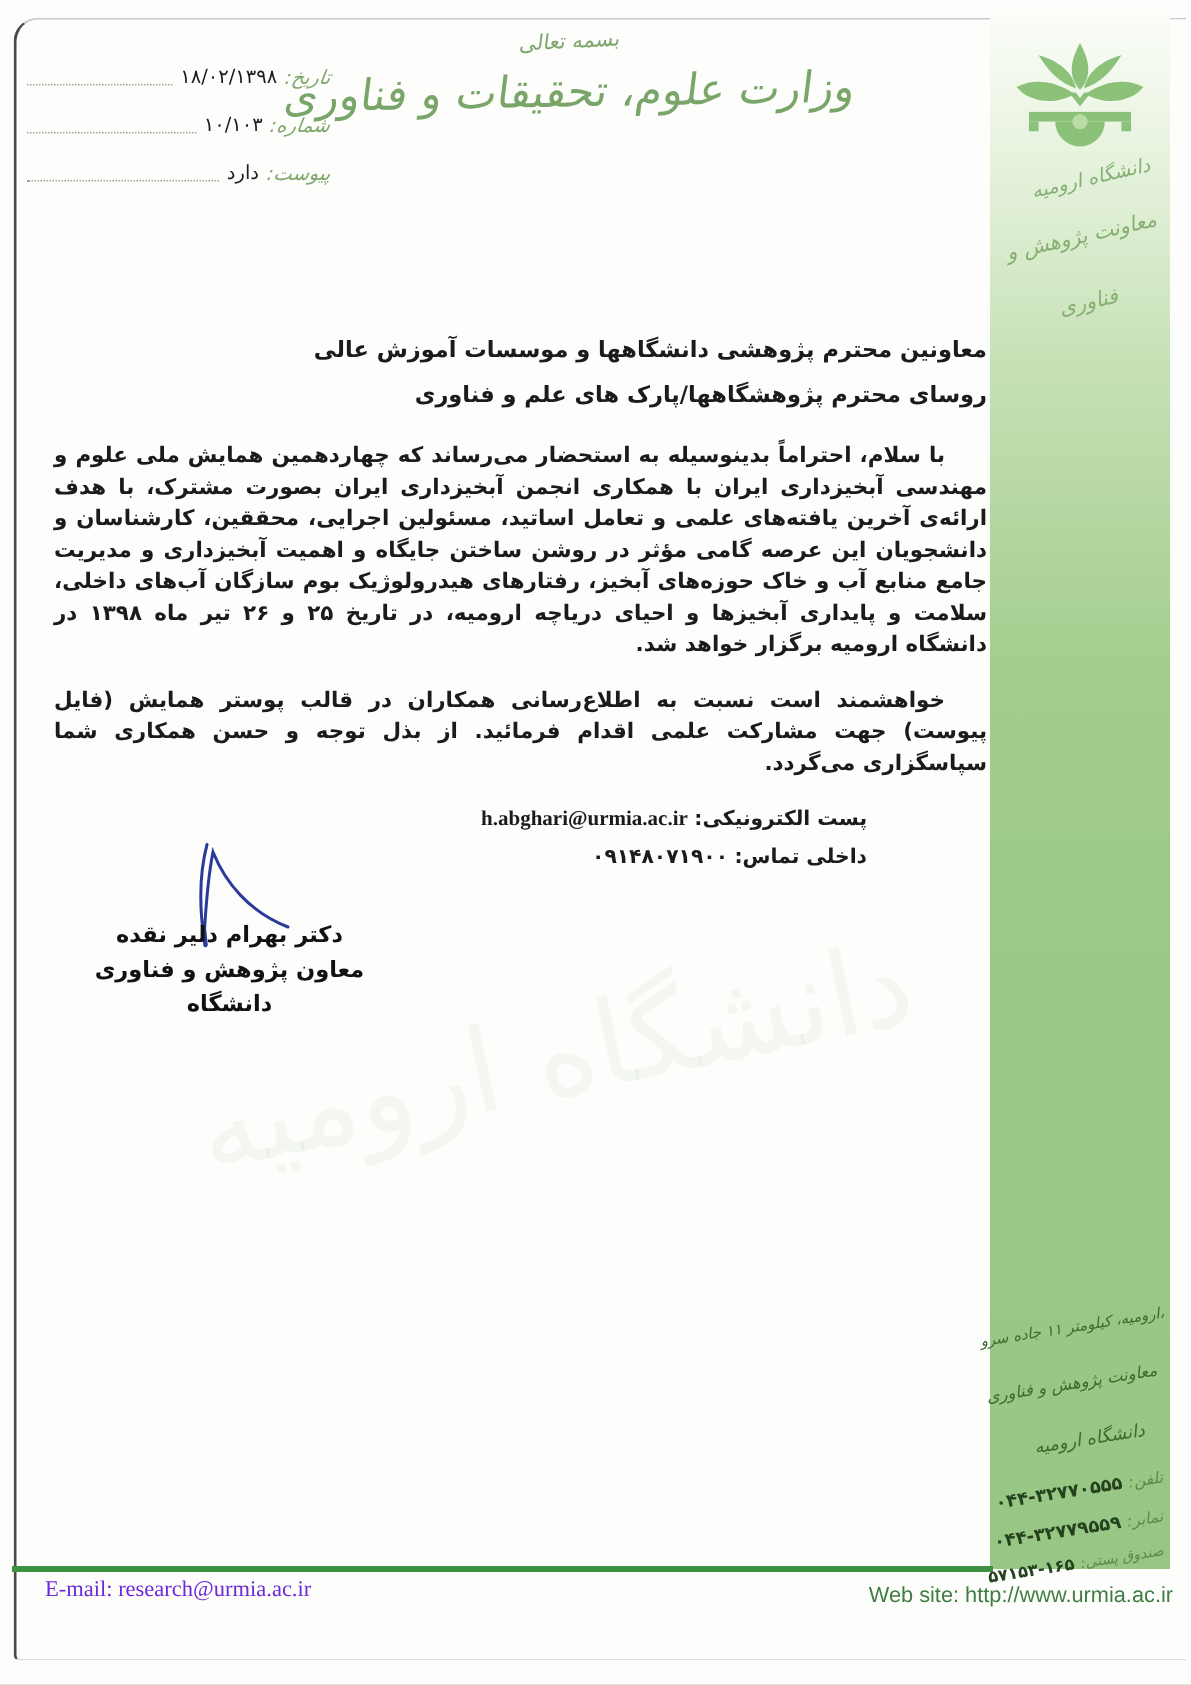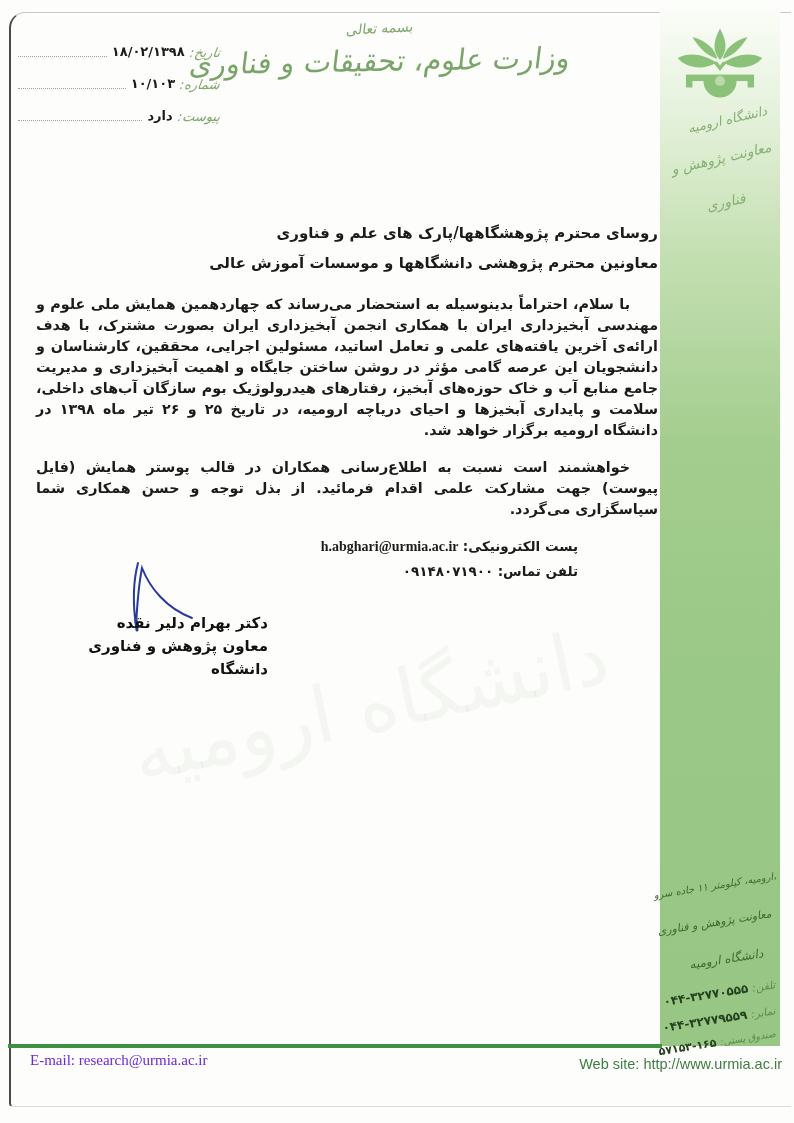--- a/index.html
+++ b/index.html
@@ -15,21 +15,21 @@
     border-top-left-radius:16px;border-bottom-left-radius:4px;
     pointer-events:none;
   }
   
   .meta-row{
     position:absolute;left:18px;width:202px;height:24px;
     display:flex;direction:rtl;align-items:flex-end;gap:5px;
     font-size:13px;
   }
   .meta-label{color:#7fa76c;font-style:italic;white-space:nowrap;transform:skewX(-8deg);}
-  .meta-value{font-weight:bold;color:#1c1c1c;white-space:nowrap;padding-bottom:1px;}
+  .meta-value{font-weight:normal;color:#1c1c1c;white-space:nowrap;padding-bottom:1px;}
   .meta-dots{flex:1;border-bottom:1.5px dotted #9aa49a;height:1px;margin-bottom:3px;}
   
   .besmele{
     position:absolute;left:255px;top:20px;width:250px;text-align:center;
     color:#7ca66a;font-size:14px;transform:rotate(-3deg) skewX(-10deg);
   }
   .ministry{
     position:absolute;left:165px;top:44px;width:430px;text-align:center;
     color:#79a568;font-size:29px;font-weight:500;letter-spacing:1px;
     transform:rotate(-1deg) skewX(-8deg);white-space:nowrap;
@@ -64,21 +64,21 @@
   .para-first{margin-top:16px;}
   .contact-block{margin:14px 80px 0 0;text-align:right;font-size:13.5px;line-height:25px;}
   .contact-line{white-space:nowrap;}
   .contact-heading{font-weight:600;}
   .contact-label{font-weight:600;}
   .contact-value{font-weight:bold;}
   .latin{font-family:"Liberation Serif",serif;font-weight:bold;font-size:14px;}
   
   .sig-stroke{position:absolute;left:100px;top:560px;width:110px;height:80px;}
   .sig-block{
-    position:absolute;left:38px;top:612px;width:230px;text-align:right;
+    position:absolute;left:38px;top:612px;width:230px;text-align:center;
     font-weight:bold;font-size:15px;line-height:23px;color:#111;direction:rtl;
   }
   
   .watermark{
     position:absolute;left:90px;top:660px;width:560px;text-align:center;
     font-size:78px;color:rgba(110,160,115,0.07);transform:rotate(-12deg);
     white-space:nowrap;pointer-events:none;
   }
   
   .footer-rule{position:absolute;left:8px;top:1044px;width:654px;height:4px;background:#3f9142;}
@@ -148,32 +148,32 @@
     <span class="addr-label">نمابر:</span>
     <span class="addr-num">۰۴۴-۳۲۷۷۹۵۵۹</span>
   </div>
   <div class="addr addr-row" style="top:1028px;right:4px;">
     <span class="addr-label" style="font-size:9.5px;">صندوق پستی:</span>
     <span class="addr-num" style="font-size:11px;">۵۷۱۵۳-۱۶۵</span>
   </div>
 </div>
 
 <div class="letter-body">
+  <div class="addressee">معاونین محترم پژوهشی دانشگاهها و موسسات آموزش عالی</div>
   <div class="addressee">روسای محترم پژوهشگاهها/پارک های علم و فناوری</div>
-  <div class="addressee">معاونین محترم پژوهشی دانشگاهها و موسسات آموزش عالی</div>
   <p class="para para-first">با سلام، احتراماً بدینوسیله به استحضار می‌رساند که چهاردهمین همایش ملی علوم و مهندسی آبخیزداری ایران با همکاری انجمن آبخیزداری ایران بصورت مشترک، با هدف ارائه‌ی آخرین یافته‌های علمی و تعامل اساتید، مسئولین اجرایی، محققین، کارشناسان و دانشجویان این عرصه گامی مؤثر در روشن ساختن جایگاه و اهمیت آبخیزداری و مدیریت جامع منابع آب و خاک حوزه‌های آبخیز، رفتارهای هیدرولوژیک بوم سازگان آب‌های داخلی، سلامت و پایداری آبخیزها و احیای دریاچه ارومیه، در تاریخ ۲۵ و ۲۶ تیر ماه ۱۳۹۸ در دانشگاه ارومیه برگزار خواهد شد.</p>
   <p class="para" style="margin-top:16px;">خواهشمند است نسبت به اطلاع‌رسانی همکاران در قالب پوستر همایش (فایل پیوست) جهت مشارکت علمی اقدام فرمائید. از بذل توجه و حسن همکاری شما سپاسگزاری می‌گردد.</p>
 
   <div class="contact-block">
     <div class="contact-line">
       <span class="contact-label">پست الکترونیکی:</span>
       <span class="latin">h.abghari@urmia.ac.ir</span>
     </div>
     <div class="contact-line">
-      <span class="contact-label">تلفن تماس:</span>
+      <span class="contact-label">داخلی تماس:</span>
       <span class="contact-value">۰۹۱۴۸۰۷۱۹۰۰</span>
     </div>
   </div>
 </div>
 
 <svg class="sig-stroke" viewBox="0 0 110 80">
   <path d="M38 3 C33 22 33 45 36 66 C37 48 38 28 42 8 C50 28 66 48 92 58" fill="none" stroke="#2a3a9a" stroke-width="2" stroke-linecap="round"></path>
   <path d="M36 60 L37 70" fill="none" stroke="#2a3a9a" stroke-width="3" stroke-linecap="round"></path>
 </svg>
 <div class="sig-block">

